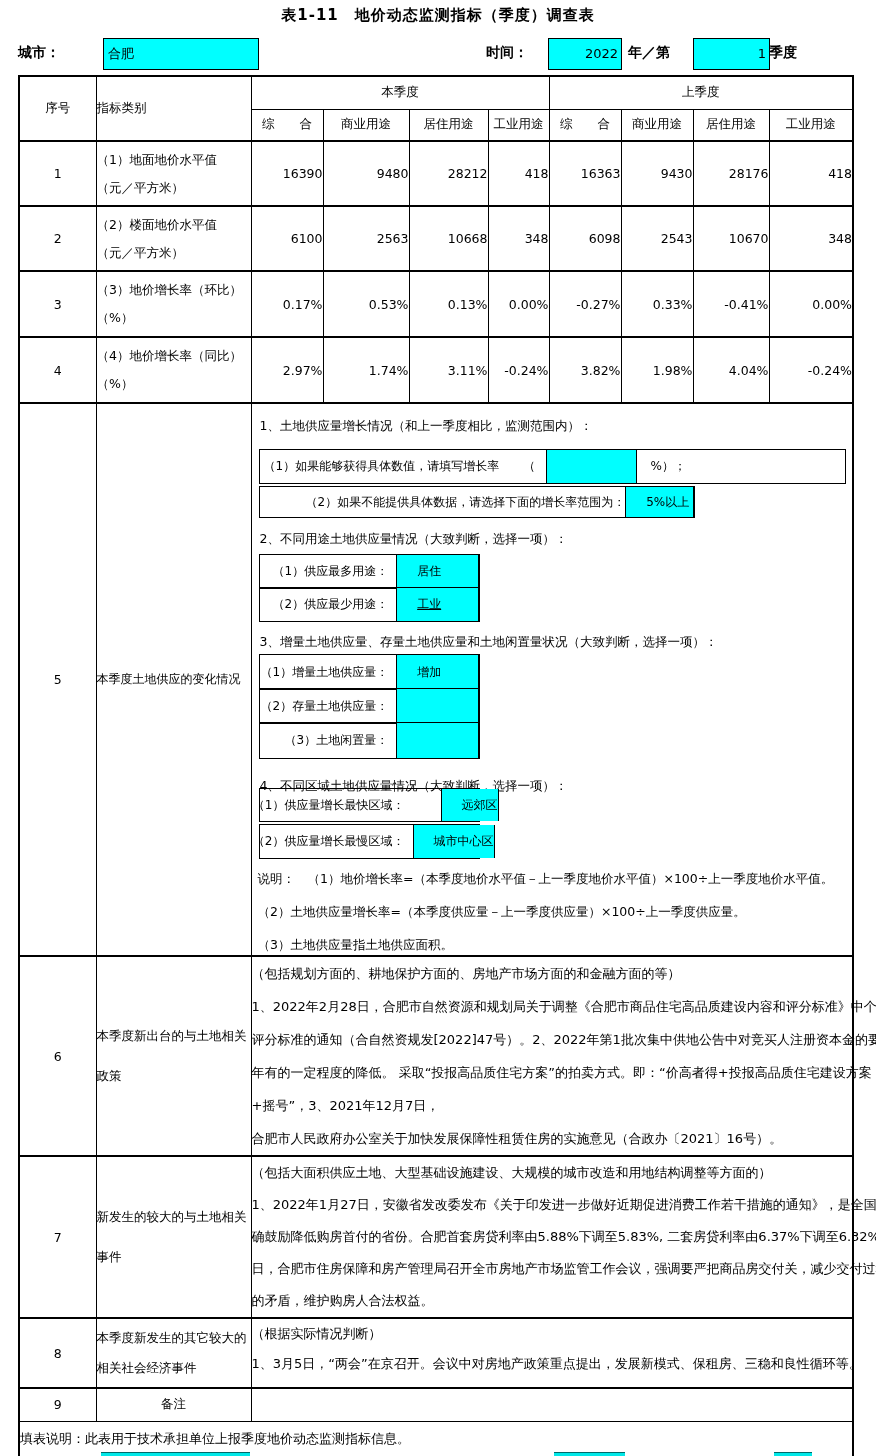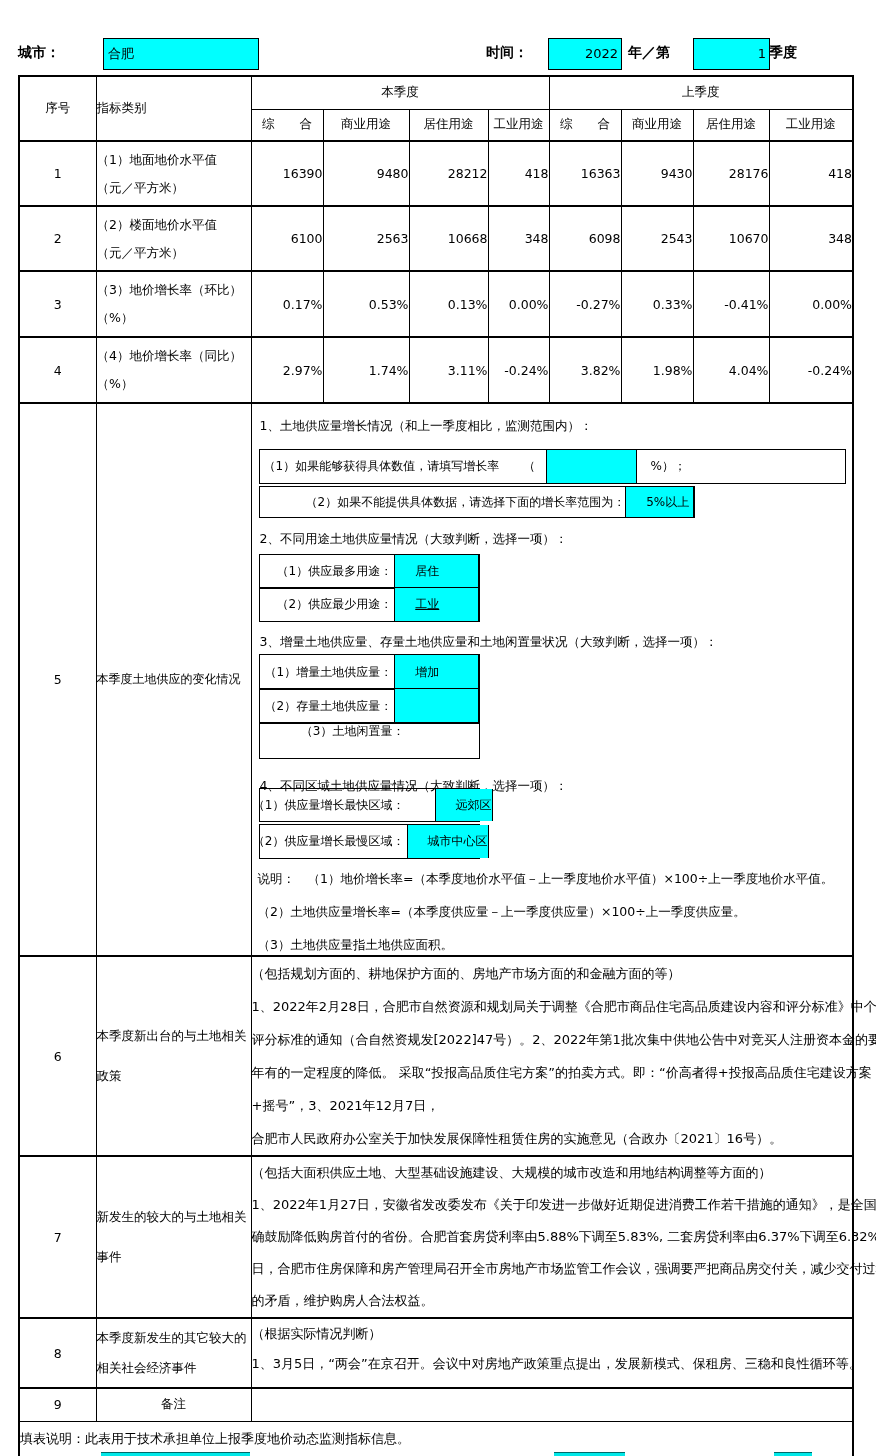--- a/index.html
+++ b/index.html
@@ -25,39 +25,40 @@
   td.cat{vertical-align:middle;padding:2px 2px 2px 4px;}
   td.cat .ln{display:block;line-height:28px;white-space:nowrap;}
   td.num{text-align:right;vertical-align:middle;padding-right:4px;}
   th.cathead{text-align:left;vertical-align:middle;padding-left:4px;}
   
   td.r5cell{position:relative;vertical-align:top;}
   .q-title{position:absolute;left:8px;white-space:nowrap;font-size:12.5px;}
   .opt-box{position:absolute;left:7px;border:1px solid #000;display:flex;
     align-items:stretch;font-size:12px;}
   .opt-box .lbl{display:flex;align-items:center;white-space:nowrap;}
-  .opt-box .lbl.ra{justify-content:flex-end;padding-right:2px;}
+  .opt-box .lbl.ra{justify-content:flex-end;padding-right:8px;}
   .cyan-cell{background:#00ffff;border-left:1px solid #000;border-right:1px solid #000;
     display:flex;align-items:center;padding-left:20px;white-space:nowrap;}
   .after-txt{display:flex;align-items:center;padding-left:14px;white-space:nowrap;}
   .note-line{position:absolute;left:6px;white-space:nowrap;font-size:12.5px;}
   
   td.longcell{vertical-align:top;padding:2px 0 0 5px;}
   .cl{white-space:nowrap;font-size:13px;}
   td.lblcell{vertical-align:middle;padding-left:2px;}
   .lbl-ln{display:block;white-space:nowrap;font-size:12.5px;}
   td.footer-note{vertical-align:middle;padding-left:3px;font-size:13px;border-top:2px solid #000;}
   
   .peek{position:absolute;height:4px;background:#00e8e8;border-top:1px solid #006a6a;}
 </style>
 </head>
 <body>
 
 <div class="page">
 
+  <div class="title">表1-11　地价动态监测指标（季度）调查表</div>
 
   <div class="meta-label" style="left:18px;">城市：</div>
   <div class="fill-box left" style="left:103px;width:150px;">合肥</div>
   <div class="meta-label" style="left:486px;">时间：</div>
   <div class="fill-box right" style="left:548px;width:69px;">2022</div>
   <div class="meta-label" style="left:628px;">年／第</div>
   <div class="fill-box right" style="left:693px;width:72px;">1</div>
   <div class="meta-label" style="left:769px;">季度</div>
 
   <table class="main">
@@ -190,21 +191,21 @@
         <div class="q-title" style="top:230px;">3、增量土地供应量、存量土地供应量和土地闲置量状况（大致判断，选择一项）：</div>
 
         <div class="opt-box" style="top:250px;height:34px;width:219px;">
           <div class="lbl ra" style="width:145px;">（1）增量土地供应量：</div>
           <div class="cyan-cell" style="width:68px;">增加</div>
         </div>
         <div class="opt-box" style="top:284px;height:34px;width:219px;">
           <div class="lbl ra" style="width:145px;">（2）存量土地供应量：</div>
           <div class="cyan-cell" style="width:68px;"></div>
         </div>
-        <div class="opt-box" style="top:318px;height:35px;width:219px;flex-direction:column;">
+        <div class="opt-box" style="top:318px;height:35px;width:219px;">
           <div class="lbl ra" style="width:145px;padding-right:8px;">（3）土地闲置量：</div>
           <div class="cyan-cell" style="width:68px;"></div>
         </div>
 
         <div class="q-title" style="top:374px;">4、不同区域土地供应量情况（大致判断，选择一项）：</div>
 
         <div class="opt-box" style="top:384px;height:32px;width:219px;gap:28px;">
           <div class="lbl ra" style="width:145px;">（1）供应量增长最快区域：</div>
           <div class="cyan-cell" style="width:68px;">远郊区</div>
         </div>

